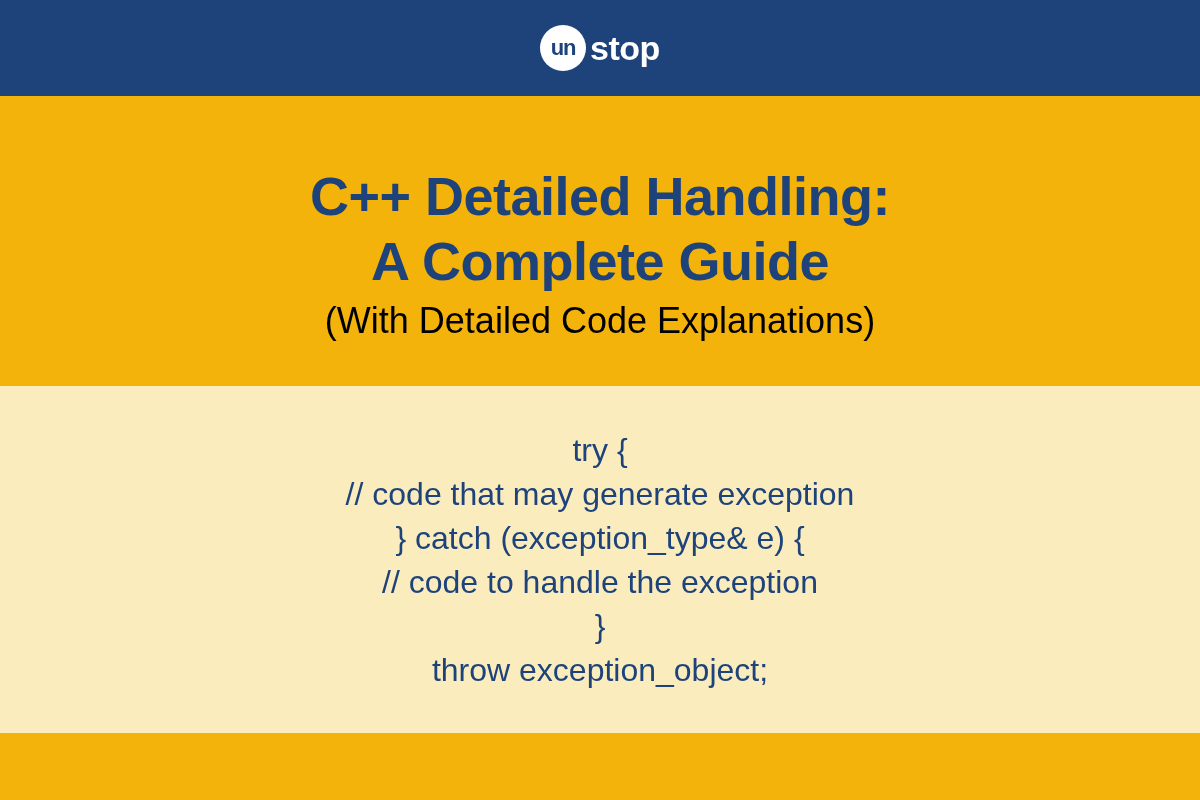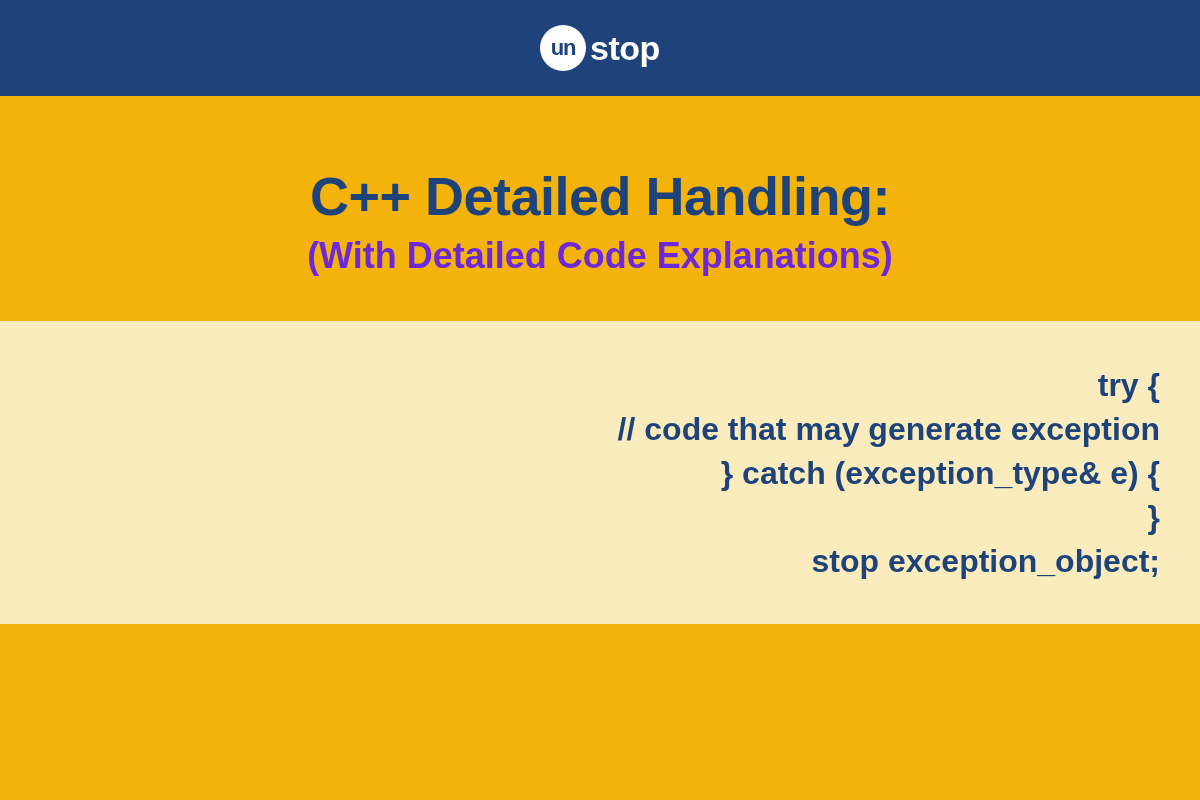--- a/index.html
+++ b/index.html
@@ -54,37 +54,36 @@
     padding: 68px 40px 44px 40px;
   }
   .title-line {
     color: #1d437a;
     font-size: 54px;
     font-weight: 900;
     line-height: 1.2;
     letter-spacing: -0.5px;
   }
   .subtitle-line {
-    color: #6d28d9;
+    color: #000000;
     font-size: 36px;
-    font-weight: 700;
+    font-weight: 400;
     margin-top: 6px;
   }
   .code-band {
     width: 100%;
     background: #fbecbe;
     text-align: center;
     padding: 42px 40px 40px 40px;
   }
   .code-line {
     color: #1d437a;
     font-size: 32px;
-    font-weight: 700;
+    font-weight: 400;
     line-height: 1.38;
-    text-align: right;
   }
   .footer-band {
     width: 100%;
     height: 100px;
     background: #f4b30a;
   }
 </style>
 </head>
 <body>
 
@@ -92,24 +91,26 @@
   <div class="logo-wrap">
     <div class="logo-circle">
       <span>un</span>
     </div>
     <span class="logo-text">stop</span>
   </div>
 </div>
 
 <div class="title-band">
   <div class="title-line">C++ Detailed Handling:</div>
+  <div class="title-line">A Complete Guide</div>
   <div class="subtitle-line">(With Detailed Code Explanations)</div>
 </div>
 
 <div class="code-band">
   <div class="code-line">try {</div>
   <div class="code-line">// code that may generate exception</div>
   <div class="code-line">} catch (exception_type&amp; e) {</div>
+  <div class="code-line">// code to handle the exception</div>
   <div class="code-line">}</div>
-  <div class="code-line">stop exception_object;</div>
+  <div class="code-line">throw exception_object;</div>
 </div>
 
 <div class="footer-band"></div>
 
 </body></html>

